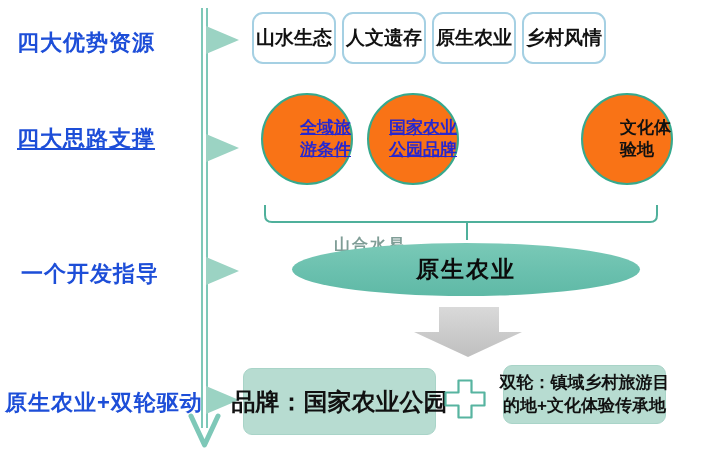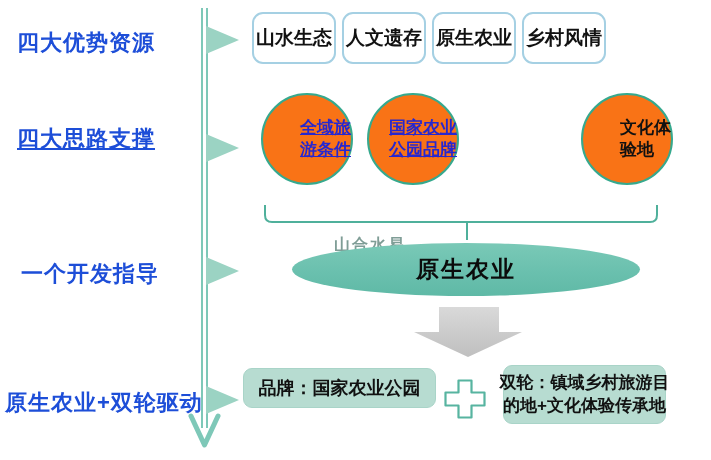--- a/index.html
+++ b/index.html
@@ -51,21 +51,21 @@
     position:absolute;left:334px;top:235px;font-size:16px;font-weight:700;
     color:rgba(104,140,132,0.85);text-shadow:0 1px 1px rgba(255,255,255,0.6);
     letter-spacing:2px;pointer-events:none;white-space:nowrap;
   }
   
   .b-box{
     position:absolute;background:#b7dcd1;border:1px solid #a9d4c8;border-radius:9px;
     display:flex;align-items:center;justify-content:center;box-sizing:border-box;
     font-weight:700;color:#111;text-align:center;
   }
-  .b-left{left:243px;top:368px;width:193px;height:40px;font-size:18px;white-space:nowrap;}
+  .b-left{left:243px;top:368px;width:193px;height:67px;font-size:24px;white-space:nowrap;}
   .b-right{left:503px;top:365px;width:163px;height:59px;font-size:17px;line-height:1.35;flex-direction:column;}
   .b-right .line{display:block;white-space:nowrap;}
 </style>
 </head>
 <body>
 
 <div class="canvas">
 
   <svg class="abs" style="left:188px;top:8px;" width="36" height="448" viewBox="0 0 36 448">
     <line x1="14" y1="0" x2="14" y2="420" stroke="#7ec8b8" stroke-width="2"></line>

